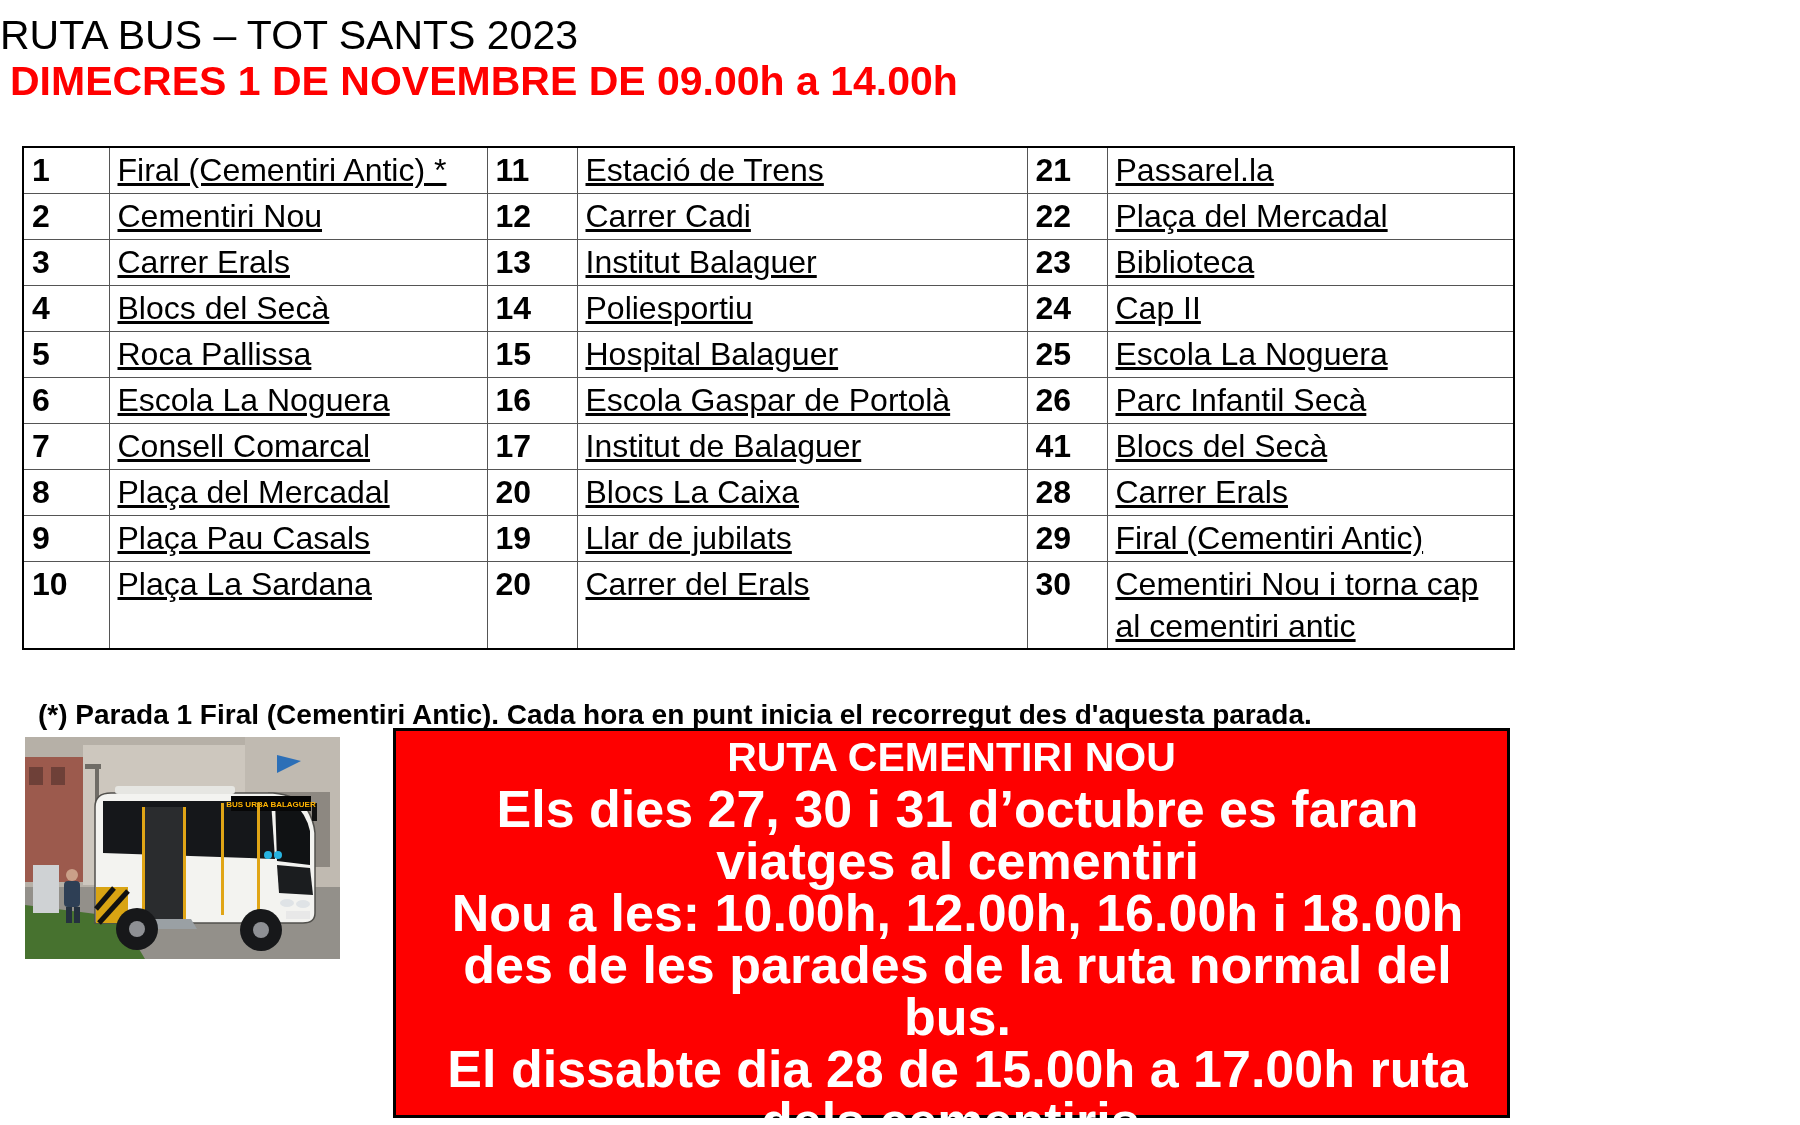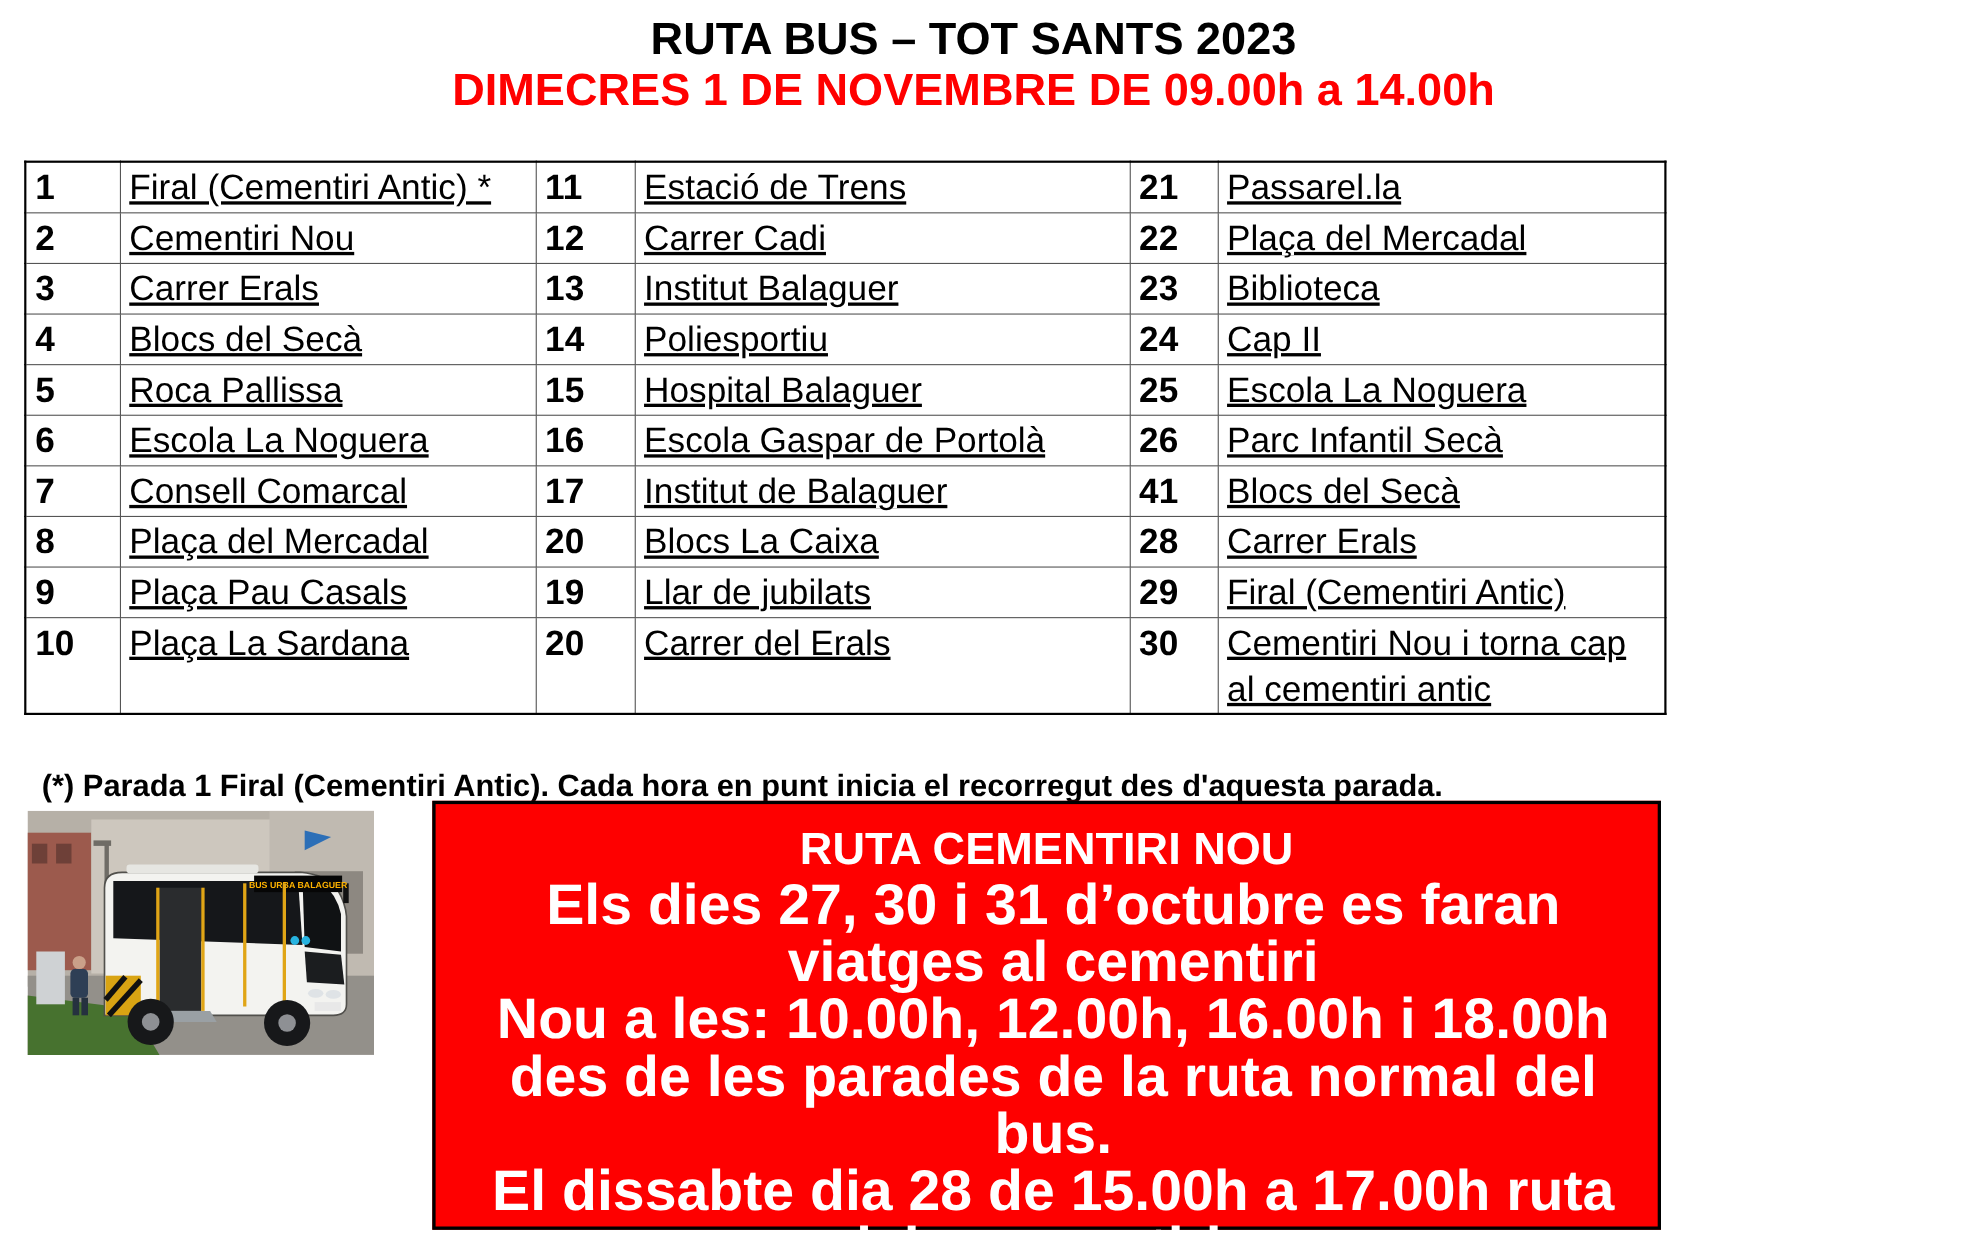--- a/index.html
+++ b/index.html
@@ -6,28 +6,27 @@
   body {
     width: 1800px; height: 1125px;
     background: #ffffff;
     font-family: "Liberation Sans", sans-serif;
     position: relative;
     color: #000;
     overflow: hidden;
   }
   .page-title {
     position: absolute; top: 12px; left: 0; width: 1770px;
-    text-align: center;
-    font-size: 41px; font-weight: bold; color: #000;
+    text-align: left;
+    font-size: 41px; font-weight: normal; color: #000;
     letter-spacing: 0px;
   }
   .page-subtitle {
     position: absolute; top: 58px; left: 0; width: 1770px;
-    text-align: center;
-    font-size: 41px; font-weight: bold; color: #ff0000;
+    font-size: 41px; font-weight: bold; color: #ff0000; padding-left: 10px;
   }
   .table-wrap { position: absolute; left: 22px; top: 146px; }
   table.stops {
     border-collapse: collapse; table-layout: fixed;
     width: 1491px;
     border: 2px solid #000;
   }
   table.stops td {
     border: 1px solid #555;
     font-size: 32px; line-height: 42px;
@@ -48,21 +47,20 @@
   }
   .notice {
     position: absolute; left: 393px; top: 728px;
     width: 1117px; height: 390px;
     box-sizing: border-box;
     background: #fe0000;
     border: 3px solid #000;
     color: #ffffff;
     text-align: center;
     font-weight: bold;
-    padding-top: 14px;
   }
   .notice-title { font-size: 41px; line-height: 52px; }
   .notice-line  { font-size: 52px; line-height: 52px; margin-left: 12px; }
 </style>
 </head>
 <body>
 
 <div class="page-title">RUTA BUS – TOT SANTS 2023</div>
 <div class="page-subtitle" style="color: rgb(255, 0, 0);">DIMECRES 1 DE NOVEMBRE DE 09.00h a 14.00h</div>
 

